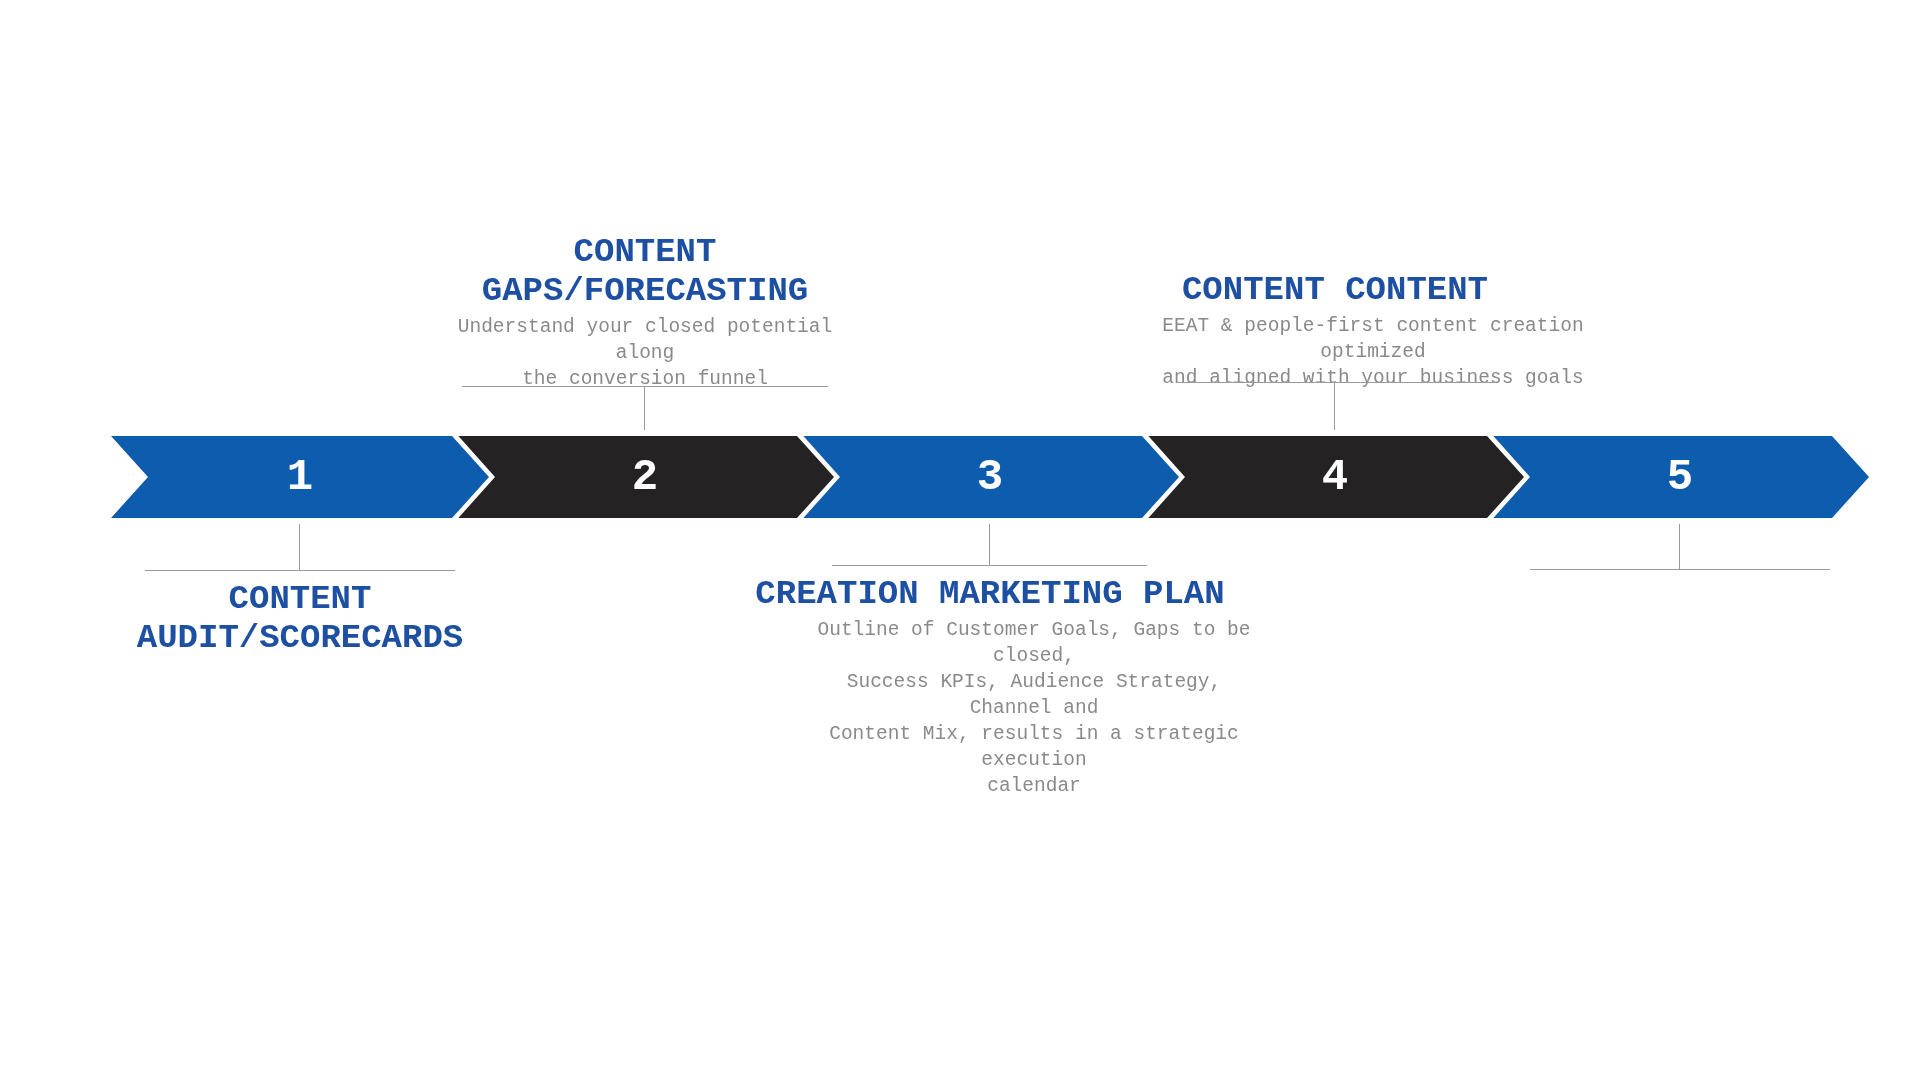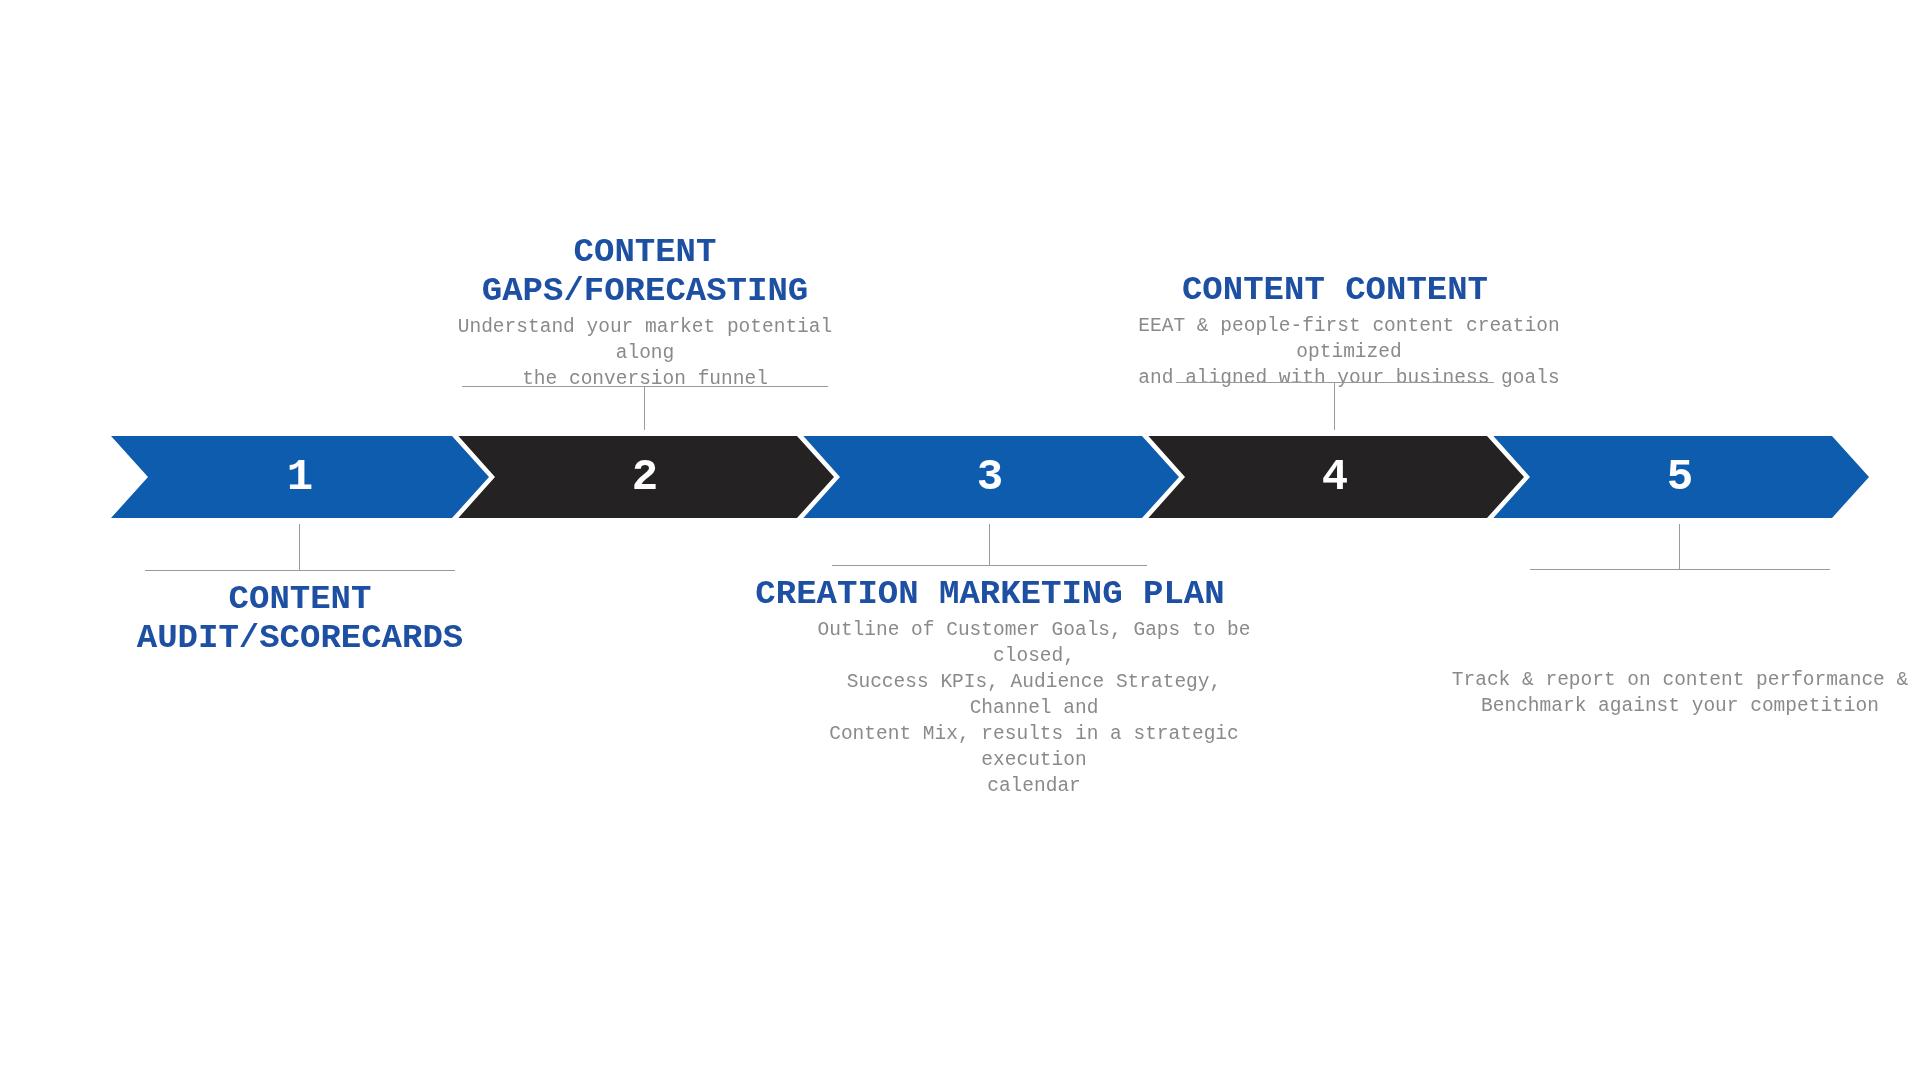--- a/index.html
+++ b/index.html
@@ -89,27 +89,27 @@
     white-space: pre-line;
   }
 </style>
 </head>
 <body>
 
 <div id="canvas">
 
   <div class="step-title" style="left:435px; top:233px; width:420px;">CONTENT
 GAPS/FORECASTING</div>
-  <div class="step-desc" style="left:435px; top:314px; width:420px;">Understand your market potential along
+  <div class="step-desc" style="left:435px; top:314px; width:420px;">Understand your closed potential along
 the conversion funnel</div>
   <div class="hline" style="left:462px; top:386px; width:366px;"></div>
   <div class="vline" style="left:644px; top:386px; height:44px;"></div>
 
   <div class="step-title" style="left:1075px; top:271px; width:520px;">CONTENT CONTENT</div>
-  <div class="step-desc" style="left:1109px; top:313px; width:480px;">EEAT &amp; people-first content creation optimized
+  <div class="step-desc" style="left:1133px; top:313px; width:480px;">EEAT &amp; people-first content creation optimized
 and aligned with your business goals</div>
   <div class="hline" style="left:1176px; top:382px; width:318px;"></div>
   <div class="vline" style="left:1334px; top:382px; height:48px;"></div>
 
   <div id="arrow-band">
     <div class="chev p0">
       <div class="chev-fill" style="background: rgb(14, 92, 174);"></div>
       <div class="chev-num">1</div>
     </div>
     <div class="chev p1">
@@ -138,16 +138,14 @@
   <div class="vline" style="left:989px; top:524px; height:41px;"></div>
   <div class="hline" style="left:832px; top:565px; width:315px;"></div>
   <div class="step-title" style="left:730px; top:575px; width:520px;">CREATION MARKETING PLAN</div>
   <div class="step-desc" style="left:804px; top:617px; width:460px;">Outline of Customer Goals, Gaps to be closed,
 Success KPIs, Audience Strategy, Channel and
 Content Mix, results in a strategic execution
 calendar</div>
 
   <div class="vline" style="left:1679px; top:524px; height:45px;"></div>
   <div class="hline" style="left:1530px; top:569px; width:300px;"></div>
-  <div class="step-desc" style="left:1445px; top:667px; width:470px;">Track &amp; report on content performance &amp;
-Benchmark against your competition</div>
 
 </div>
 
 </body></html>

